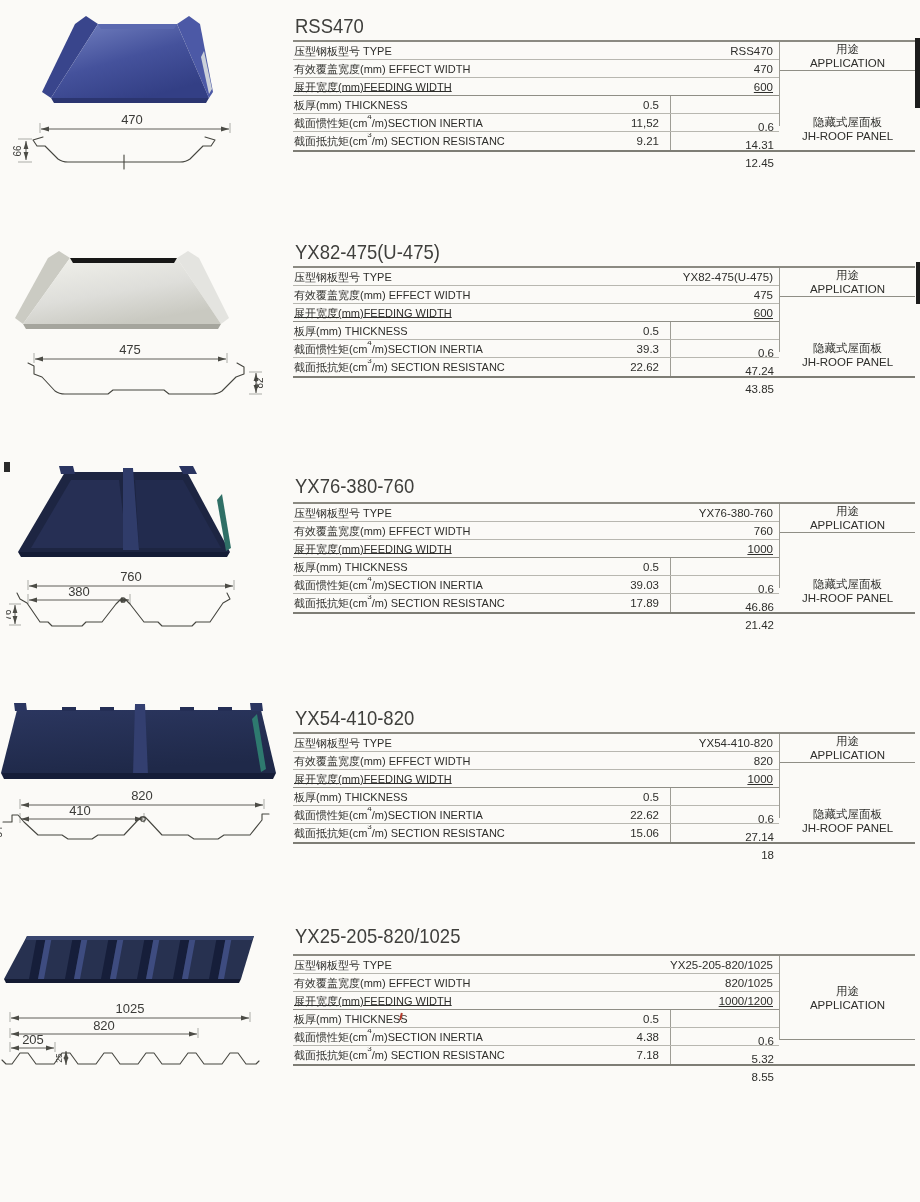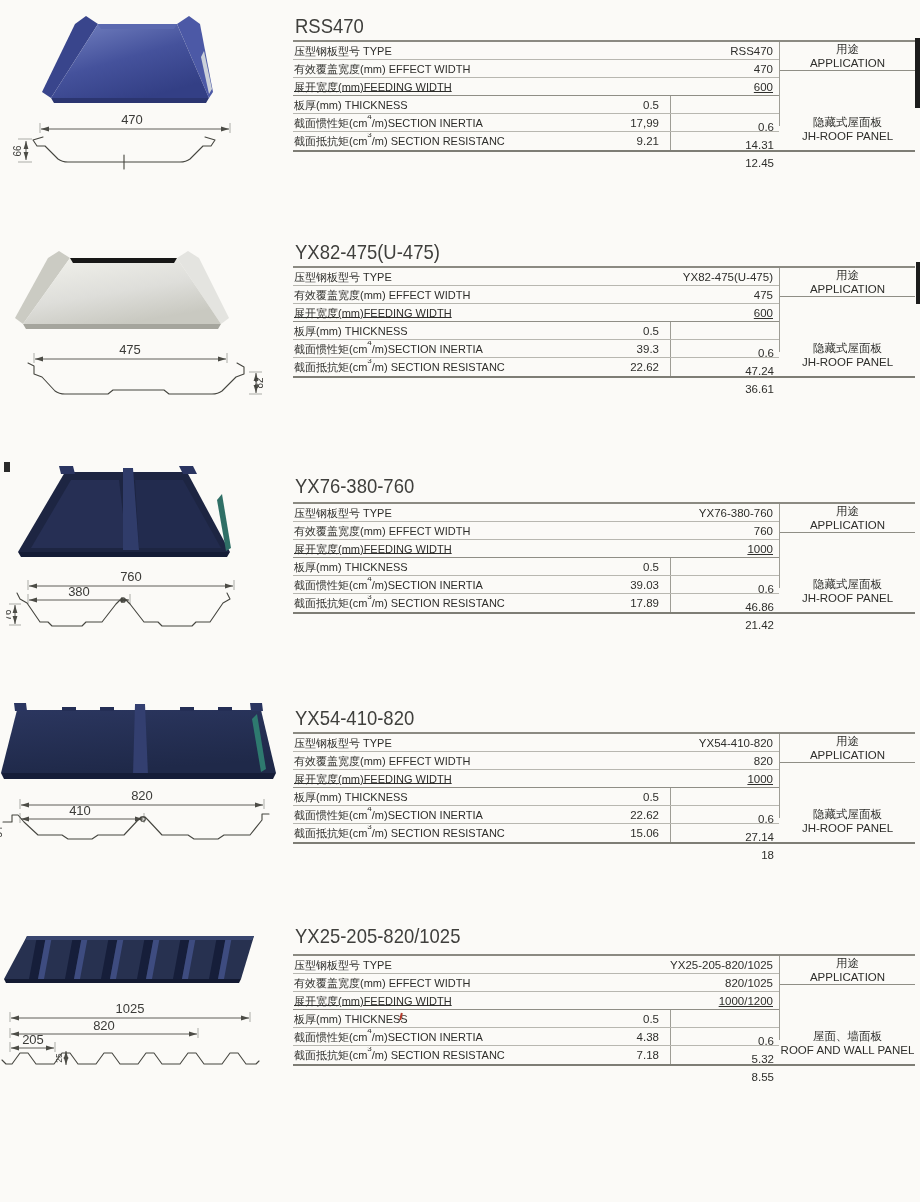--- a/index.html
+++ b/index.html
@@ -84,21 +84,21 @@
             <span class="lbl"><span>展开宽度(mm)FEEDING WIDTH</span><sup class="sup"></sup><span></span></span>
             <span class="val">600</span>
           </div>
         <div class="row">
             <span class="lbl"><span>板厚(mm) THICKNESS</span><sup class="sup"></sup><span></span></span>
             <span class="v1">0.5</span>
             <span class="v2">0.6</span>
           </div>
         <div class="row">
             <span class="lbl"><span>截面惯性矩(cm</span><sup class="sup">4</sup><span>/m)SECTION INERTIA</span></span>
-            <span class="v1">17,99</span>
+            <span class="v1">11,52</span>
             <span class="v2">14.31</span>
           </div>
         <div class="row last">
             <span class="lbl"><span>截面抵抗矩(cm</span><sup class="sup">3</sup><span>/m) SECTION RESISTANC</span></span>
             <span class="v1">9.21</span>
             <span class="v2">12.45</span>
           </div>
       </div>
       <div class="t-app">
         <div class="app-cell top">
@@ -162,21 +162,21 @@
             <span class="v2">0.6</span>
           </div>
         <div class="row">
             <span class="lbl"><span>截面惯性矩(cm</span><sup class="sup">4</sup><span>/m)SECTION INERTIA</span></span>
             <span class="v1">39.3</span>
             <span class="v2">47.24</span>
           </div>
         <div class="row last">
             <span class="lbl"><span>截面抵抗矩(cm</span><sup class="sup">3</sup><span>/m) SECTION RESISTANC</span></span>
             <span class="v1">22.62</span>
-            <span class="v2">36.61</span>
+            <span class="v2">43.85</span>
           </div>
       </div>
       <div class="t-app">
         <div class="app-cell top">
             <div>用途</div>
             <div>APPLICATION</div>
           </div>
         <div class="app-cell">
             <div>隐藏式屋面板</div>
             <div>JH-ROOF PANEL</div>
@@ -385,24 +385,20 @@
             <span class="lbl"><span>截面抵抗矩(cm</span><sup class="sup">3</sup><span>/m) SECTION RESISTANC</span></span>
             <span class="v1">7.18</span>
             <span class="v2">8.55</span>
           </div>
       </div>
       <div class="t-app">
         <div class="app-cell top">
             <div>用途</div>
             <div>APPLICATION</div>
           </div>
-        <div class="app-cell">
-            <div>屋面、墙面板</div>
-            <div>ROOF AND WALL PANEL</div>
-          </div>
       </div>
     </div>
   </div>
 
   <div class="edge" style="left:915px;top:38px;width:5px;height:70px"></div>
   <div class="edge" style="left:916px;top:262px;width:4px;height:42px"></div>
   <div class="edge" style="left:4px;top:462px;width:6px;height:10px;background:#2a2a2a"></div>
   <div style="position:absolute;left:400px;top:1013px;width:2px;height:7px;background:#b23b2b;transform:rotate(14deg)"></div>
 
 </div>

